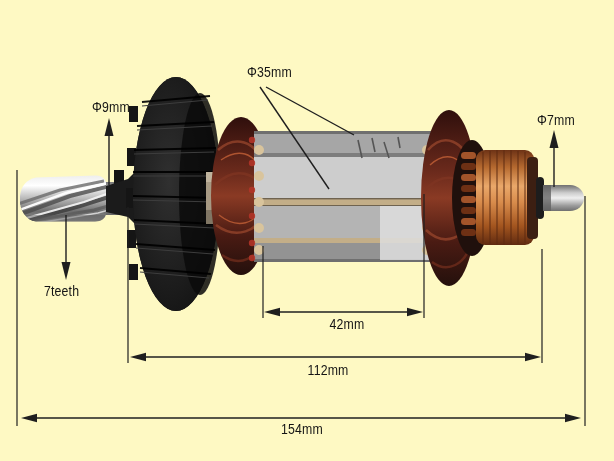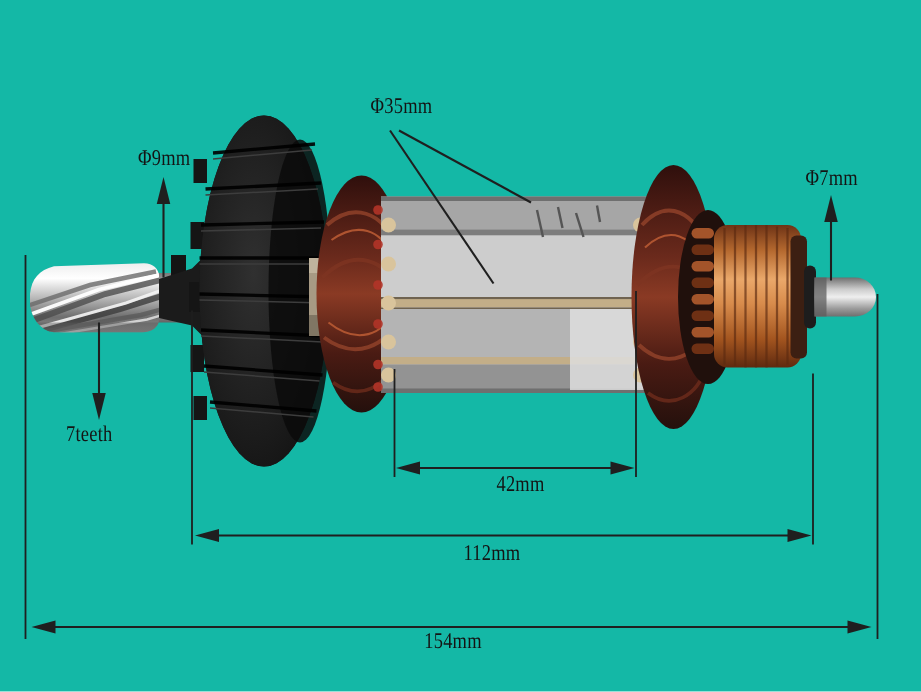--- a/index.html
+++ b/index.html
@@ -1,17 +1,17 @@
 <!DOCTYPE html>
 <html><head>
 <meta charset="utf-8">
 <style>
   html,body{margin:0;padding:0;background:#ffffff;}
-  #canvas{position:relative;width:614px;height:461px;background:#14b8a6;overflow:hidden;
-          font-family:Liberation Serif, serif;}
+  #canvas{position:relative;width:614px;height:461px;background:#fef9c3;overflow:hidden;
+          font-family:Liberation Sans, sans-serif;}
   #artwork{position:absolute;left:0;top:0;}
   .dim-label{position:absolute;font-size:15px;color:#141414;white-space:nowrap;
              transform:scaleX(.82);transform-origin:0 0;letter-spacing:.2px;}
   .dim-label.centered{transform:translateX(-50%) scaleX(.82);transform-origin:50% 0;}
   .anno-lines{fill:none;stroke-width:1.4px;}
   .ext{stroke-width:1.2px;}
 </style>
 </head>
 <body>
 

